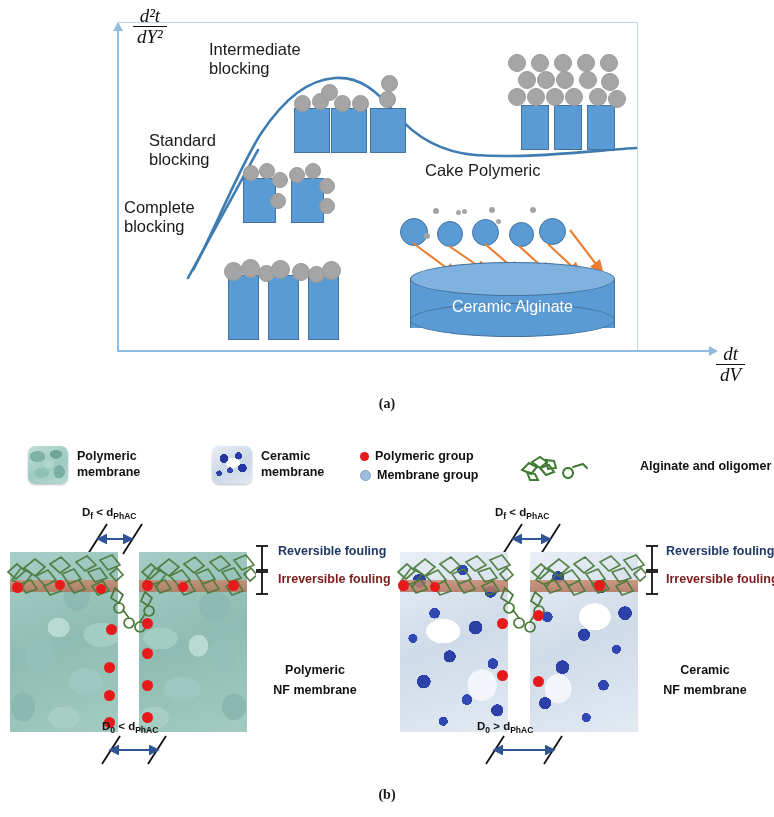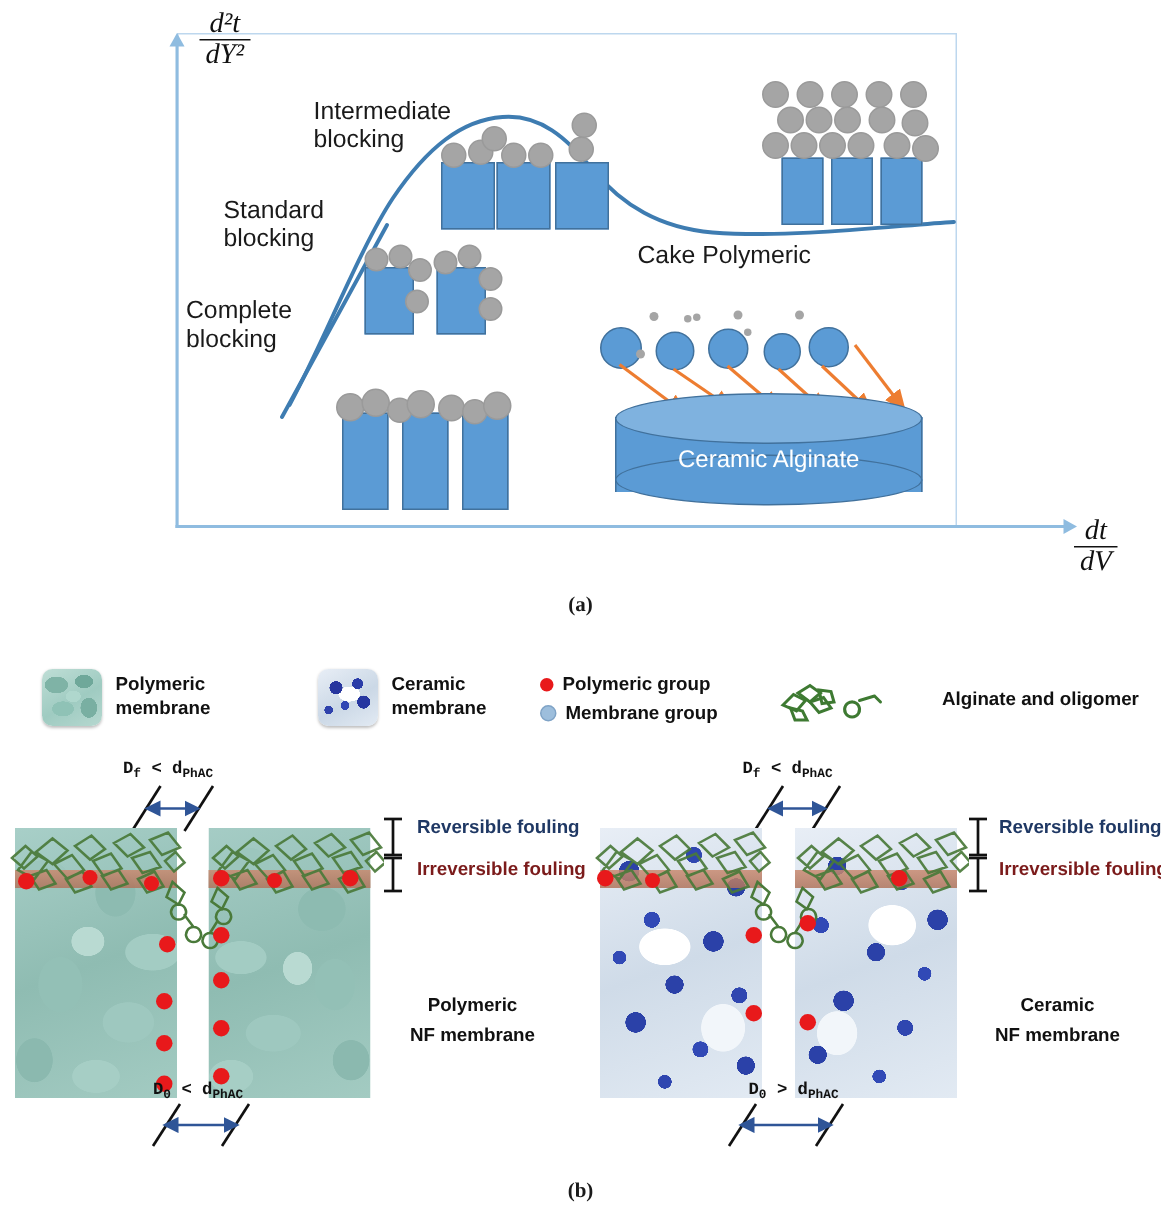--- a/index.html
+++ b/index.html
@@ -29,21 +29,21 @@
   .axis-label{
     position:absolute;font-family:"Liberation Serif", serif;font-style:italic;
     font-size:19px;line-height:1.05;text-align:center;color:#111;
   }
   .frac-top{display:block;padding:0 4px;}
   .frac-bot{display:block;border-top:1.4px solid #111;padding:0 4px;}
   #ylabel{left:133px;top:6px;}
   #xlabel{left:716px;top:344px;}
 
   .plot-text{position:absolute;font-size:16.5px;line-height:1.18;color:#1a1a1a;}
-  #lbl-intermediate{left:209px;top:40px;margin-top:25px;}
+  #lbl-intermediate{left:209px;top:40px;}
   #lbl-standard{left:149px;top:131px;}
   #lbl-complete{left:124px;top:198px;}
   #lbl-cake{left:425px;top:161px;}
 
   
   #curve-svg{position:absolute;left:0;top:0;width:774px;height:400px;}
 
   
   .bar{position:absolute;background:#5B9BD5;border:1px solid #41719C;box-sizing:border-box;}
   .sphere{position:absolute;border-radius:50%;background:#A5A5A5;border:1px solid #9a9a9a;box-sizing:border-box;}
@@ -69,21 +69,21 @@
   .leg-thumb{width:40px;height:38px;border-radius:7px;position:relative;overflow:hidden;
     box-shadow:0 1px 2px rgba(0,0,0,.25);}
   .leg-txt{font-size:12.5px;font-weight:bold;line-height:1.25;margin-left:9px;color:#111;}
   .leg-dot{width:9px;height:9px;border-radius:50%;display:inline-block;margin-right:6px;vertical-align:middle;}
   .leg-row{font-size:12.5px;font-weight:bold;color:#111;line-height:1.5;white-space:nowrap;}
 
   
   .mem{position:absolute;overflow:hidden;}
   .mem-bulk{position:absolute;left:0;right:0;bottom:0;top:0;}
   .irrev-band{position:absolute;left:0;right:0;}
-  .bdim-txt{position:absolute;font-size:11.5px;font-weight:bold;color:#111;white-space:nowrap;font-family:Liberation Mono, monospace;}
+  .bdim-txt{position:absolute;font-size:11.5px;font-weight:bold;color:#111;white-space:nowrap;}
   .bdim-sub{font-size:8.5px;vertical-align:sub;}
 
   .brace-lbl{position:absolute;font-size:12.5px;font-weight:bold;white-space:nowrap;}
   .mem-name{position:absolute;font-size:12.5px;font-weight:bold;color:#111;text-align:center;line-height:1.6;}
 
   #panel-b-caption{position:absolute;left:0;top:355px;width:774px;text-align:center;font-size:14px;font-weight:bold;font-family:"Liberation Serif",serif;}
 </style>
 </head>
 <body>
 
@@ -264,21 +264,21 @@
       <svg width="100" height="30">
         <g stroke="#3E7A32" stroke-width="2" fill="none" stroke-linecap="round">
           <path d="M6,18 l7,-7 l8,4 l-6,7 z"></path>
           <path d="M16,10 l8,-5 l7,5 l-7,6 z"></path>
           <path d="M24,16 l9,-3 l5,7 l-8,3 z"></path>
           <path d="M11,20 l8,2 l3,6 l-8,0 z"></path>
           <path d="M30,8 l8,1 l2,7 l-8,1 z"></path>
           <path d="M52,16 a5,5 0 1,0 0.1,0 M57,15 l10,-3 M67,12 l4,4"></path>
         </g>
       </svg>
-      <div class="leg-txt" style="margin-left:12px;">Alginate and oligomer</div>
+      <div class="leg-txt" style="margin-left:24px;">Alginate and oligomer</div>
     </div>
   </div>
 
   <div>
 
     <div class="bdim-txt" style="left:82px;top:74px;">
       <span>D</span><span class="bdim-sub">f</span><span> &lt; d</span><span class="bdim-sub">PhAC</span>
     </div>
     <svg style="position:absolute;left:60px;top:88px;width:140px;height:46px;">
       <line x1="47" y1="4" x2="28" y2="34" stroke="#111" stroke-width="1.8"></line>
@@ -483,21 +483,21 @@
       </g>
     </svg>
     <div class="brace-lbl" style="left:666px;top:112px;color:#1F3864;">Reversible fouling</div>
     <div class="brace-lbl" style="left:666px;top:140px;color:#7B1B1B;">Irreversible fouling</div>
 
     <div class="mem-name" style="left:640px;top:228px;width:130px;">
       <span>Ceramic</span><br>
       <span>NF membrane</span>
     </div>
 
-    <div class="bdim-txt" style="left:499px;top:288px;">
+    <div class="bdim-txt" style="left:477px;top:288px;">
       <span>D</span><span class="bdim-sub">0</span><span> &gt; d</span><span class="bdim-sub">PhAC</span>
     </div>
     <svg style="position:absolute;left:462px;top:300px;width:150px;height:44px;">
       <line x1="42" y1="4" x2="24" y2="32" stroke="#111" stroke-width="1.8"></line>
       <line x1="100" y1="4" x2="82" y2="32" stroke="#111" stroke-width="1.8"></line>
       <line x1="32" y1="18" x2="92" y2="18" stroke="#2F5597" stroke-width="1.8" marker-start="url(#lstart)" marker-end="url(#lend)"></line>
     </svg>
   </div>
 
   <div id="panel-b-caption">(b)</div>

